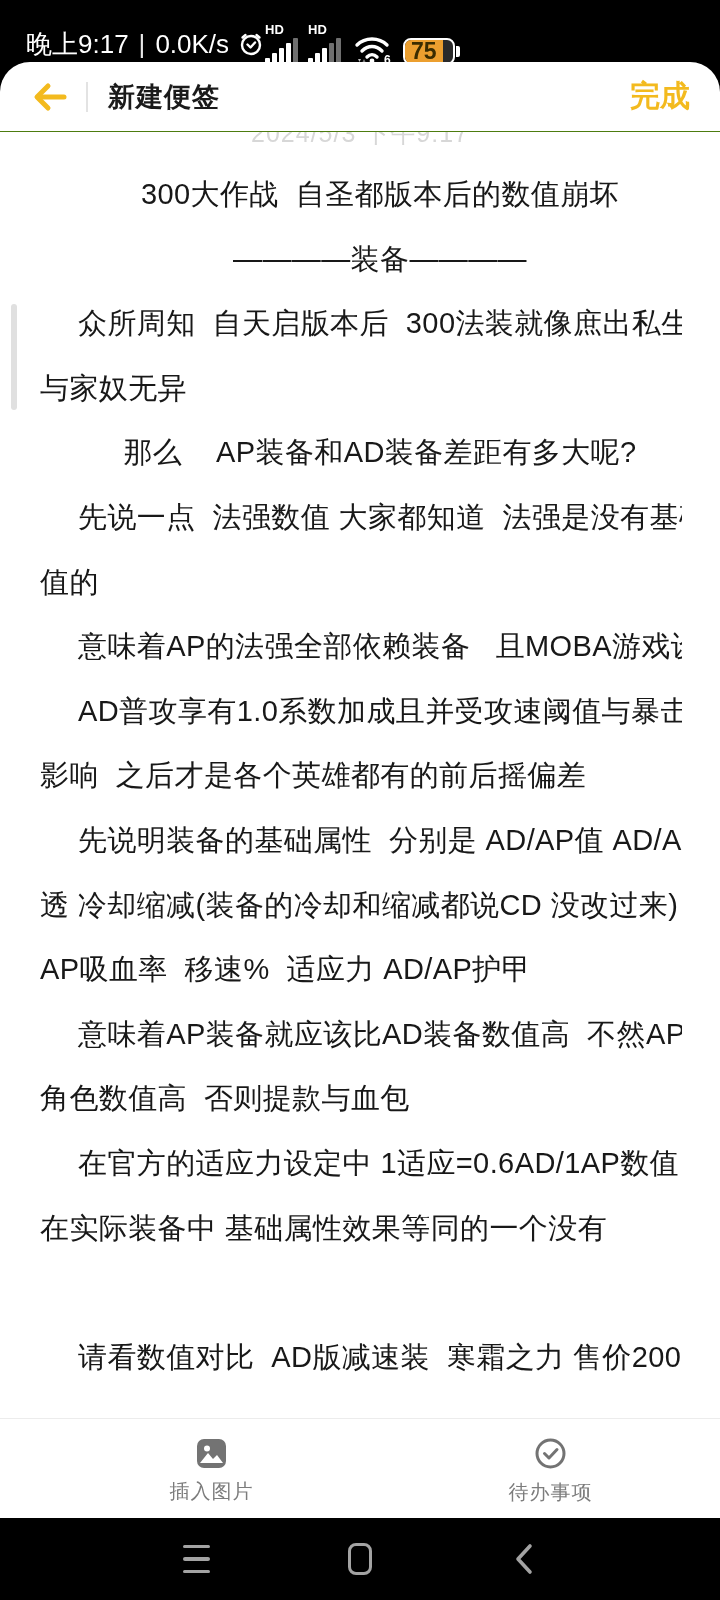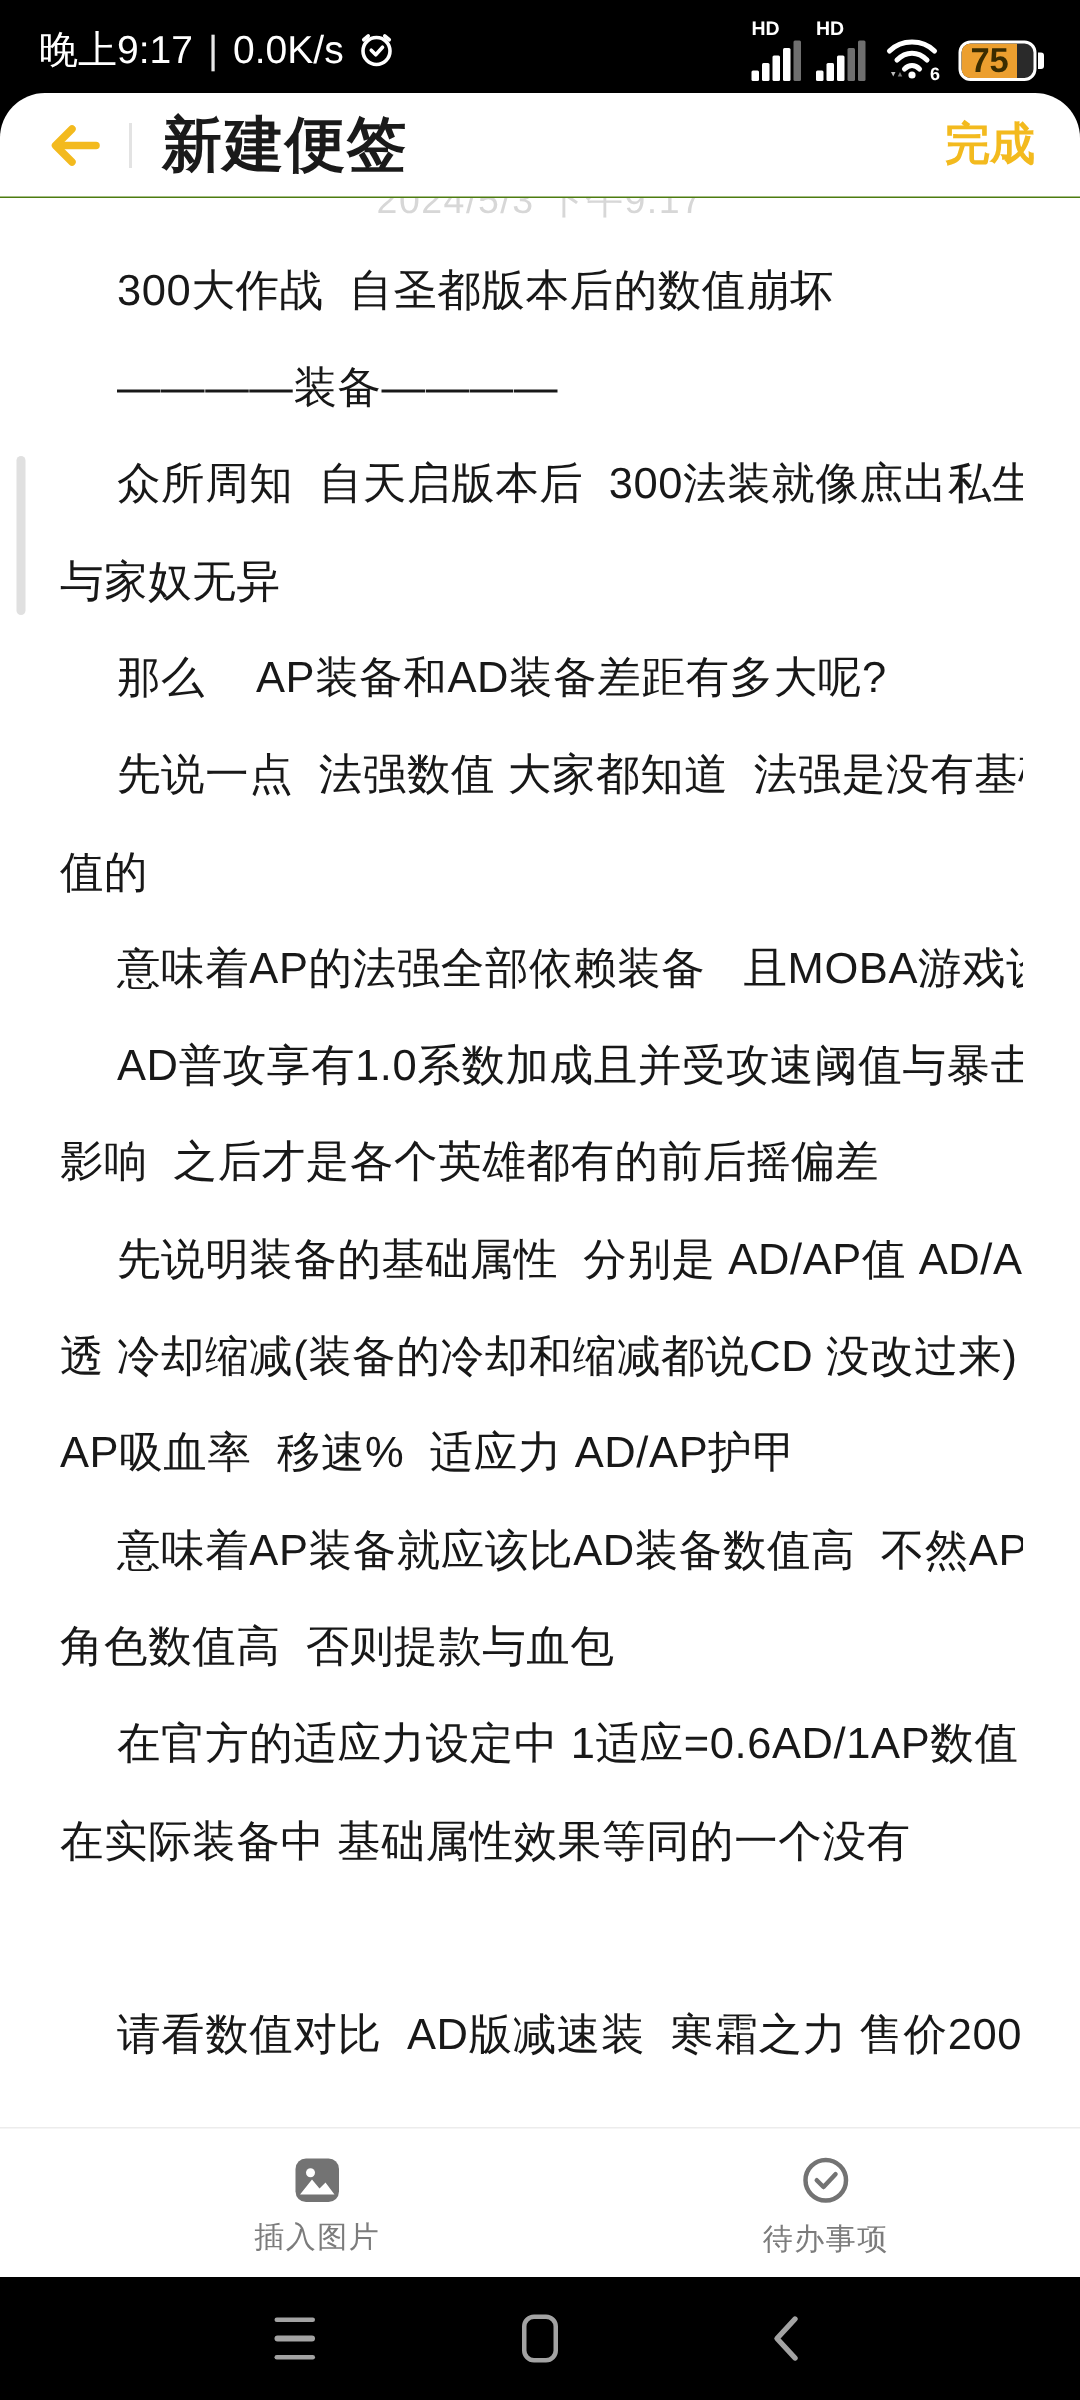--- a/index.html
+++ b/index.html
@@ -1,22 +1,22 @@
 <!DOCTYPE html>
 <html><head>
 <meta charset="utf-8">
 <style>
   * { margin:0; padding:0; box-sizing:border-box; }
   html,body { width:720px; height:1600px; background:#000; overflow:hidden;
               font-family:"Liberation Sans","DejaVu Sans",sans-serif; }
   .screen { position:relative; width:720px; height:1600px; background:#000; }
 
   
-  .statusbar { position:absolute; top:0; left:0; width:720px; height:60px;
-               display:flex; align-items:center; justify-content:space-between;
+  .statusbar { position:absolute; top:11px; left:0; width:720px; height:60px;
+               display:flex; align-items:center; 
                padding:6px 24px 0 26px; color:#fff; }
   .sb-left { display:flex; align-items:center; gap:8px; font-size:26px; font-weight:500; }
   .sb-sep { margin:0 2px; font-weight:300; color:#e8e8e8; }
   .sb-right { display:flex; align-items:flex-end; gap:10px; }
   .sig { display:flex; flex-direction:column; align-items:flex-start; }
   .sig-hd { font-size:13px; font-weight:700; line-height:12px; margin-left:0; color:#fff; }
   .sig-bars { display:flex; align-items:flex-end; gap:2px; margin-top:2px; }
   .sig-bars i { display:block; width:5px; background:#fff; border-radius:1px; }
   .sig-bars i.dim { background:#6f6f6f; }
   .battery { position:relative; width:52px; height:27px; border:2px solid #fff;
@@ -28,34 +28,34 @@
                  align-self:center; margin-left:1px; }
   .batt-wrap { display:flex; align-items:center; }
 
   
   .sheet { position:absolute; top:62px; left:0; width:720px; height:1456px;
            background:#fff; border-radius:30px 30px 0 0; overflow:hidden; }
 
   .app-header { height:69px; display:flex; align-items:center; padding:0 30px 0 30px; }
   .back-btn { width:40px; height:40px; display:flex; align-items:center; justify-content:center; }
   .hdr-divider { width:2px; height:30px; background:#e3e3e3; margin:0 20px 0 16px; }
-  .hdr-title { font-size:40px; font-weight:700; color:#1a1a1a; letter-spacing:1px; }
+  .hdr-title { font-size:27px; font-weight:700; color:#1a1a1a; letter-spacing:1px; }
   .hdr-spacer { flex:1; }
   .done-btn { font-size:30px; font-weight:600; }
 
   
   .content { position:relative; height:1287px; border-top:1px solid #4d7c0f; overflow:hidden; }
   .note-date { position:absolute; top:-15px; left:0; width:100%; text-align:center;
                font-size:25px; color:#d7d7d7; letter-spacing:1px; }
   .scroll-indicator { position:absolute; left:11px; top:172px; width:6px; height:106px;
                       background:#e0e0e0; border-radius:3px; }
   .lines { padding:30px 38px 0 40px; }
   .line { height:64.6px; line-height:64.6px; font-size:29px; color:#181818;
           white-space:pre; overflow:hidden; letter-spacing:0.4px; }
-  .line.indent { padding-left:38px; }
+  .line.indent { padding-left:38px;text-align:center; }
 
   
   .toolbar { position:absolute; left:0; bottom:0; width:720px; height:100px;
              background:#fff; border-top:1px solid #ececec;
              display:flex; align-items:center;padding-left:42px; }
   .tool-btn { flex:1; display:flex; flex-direction:column; align-items:center;
               justify-content:center; gap:9px; padding-top:6px; }
   .tool-label { font-size:20px; color:#7c7c7c; letter-spacing:1px; }
 
   

